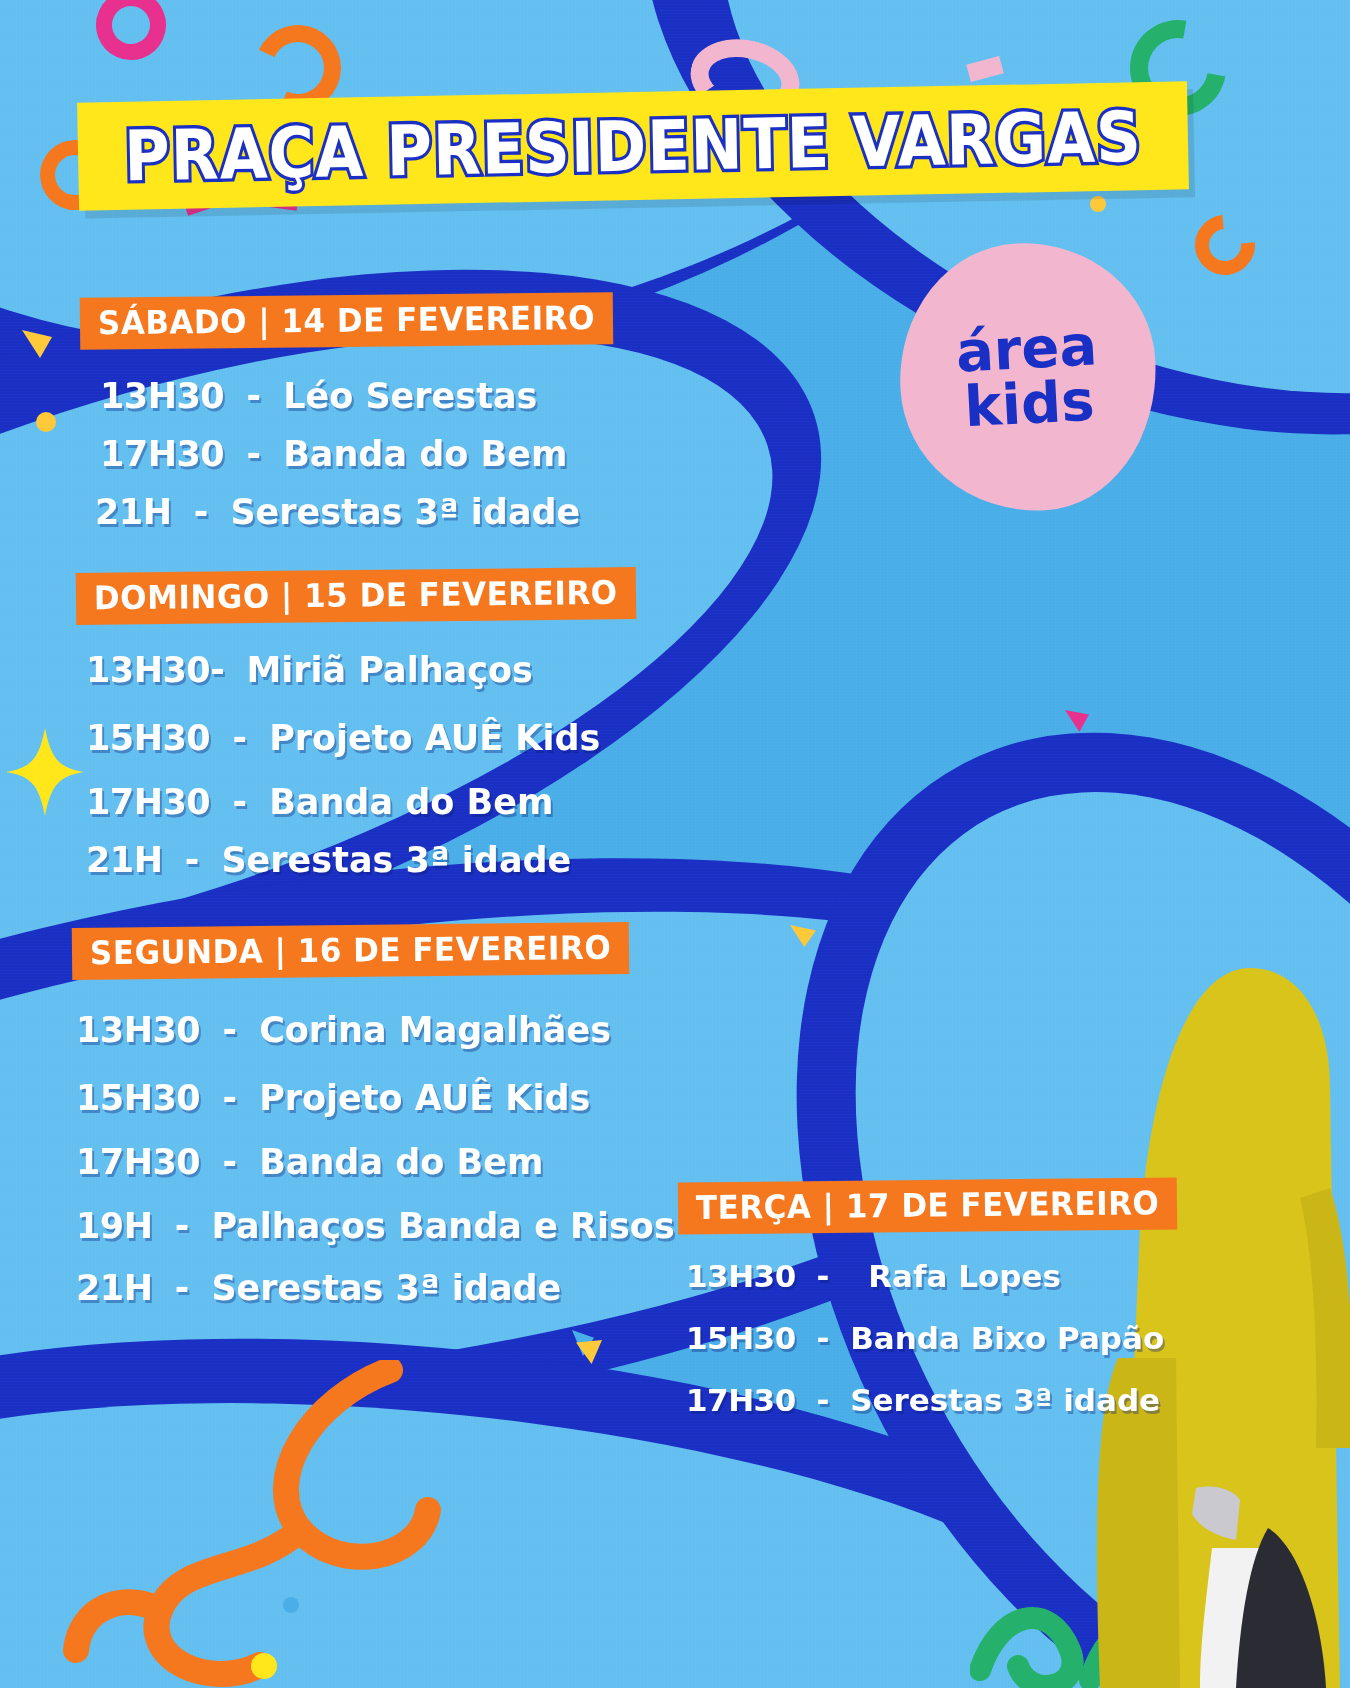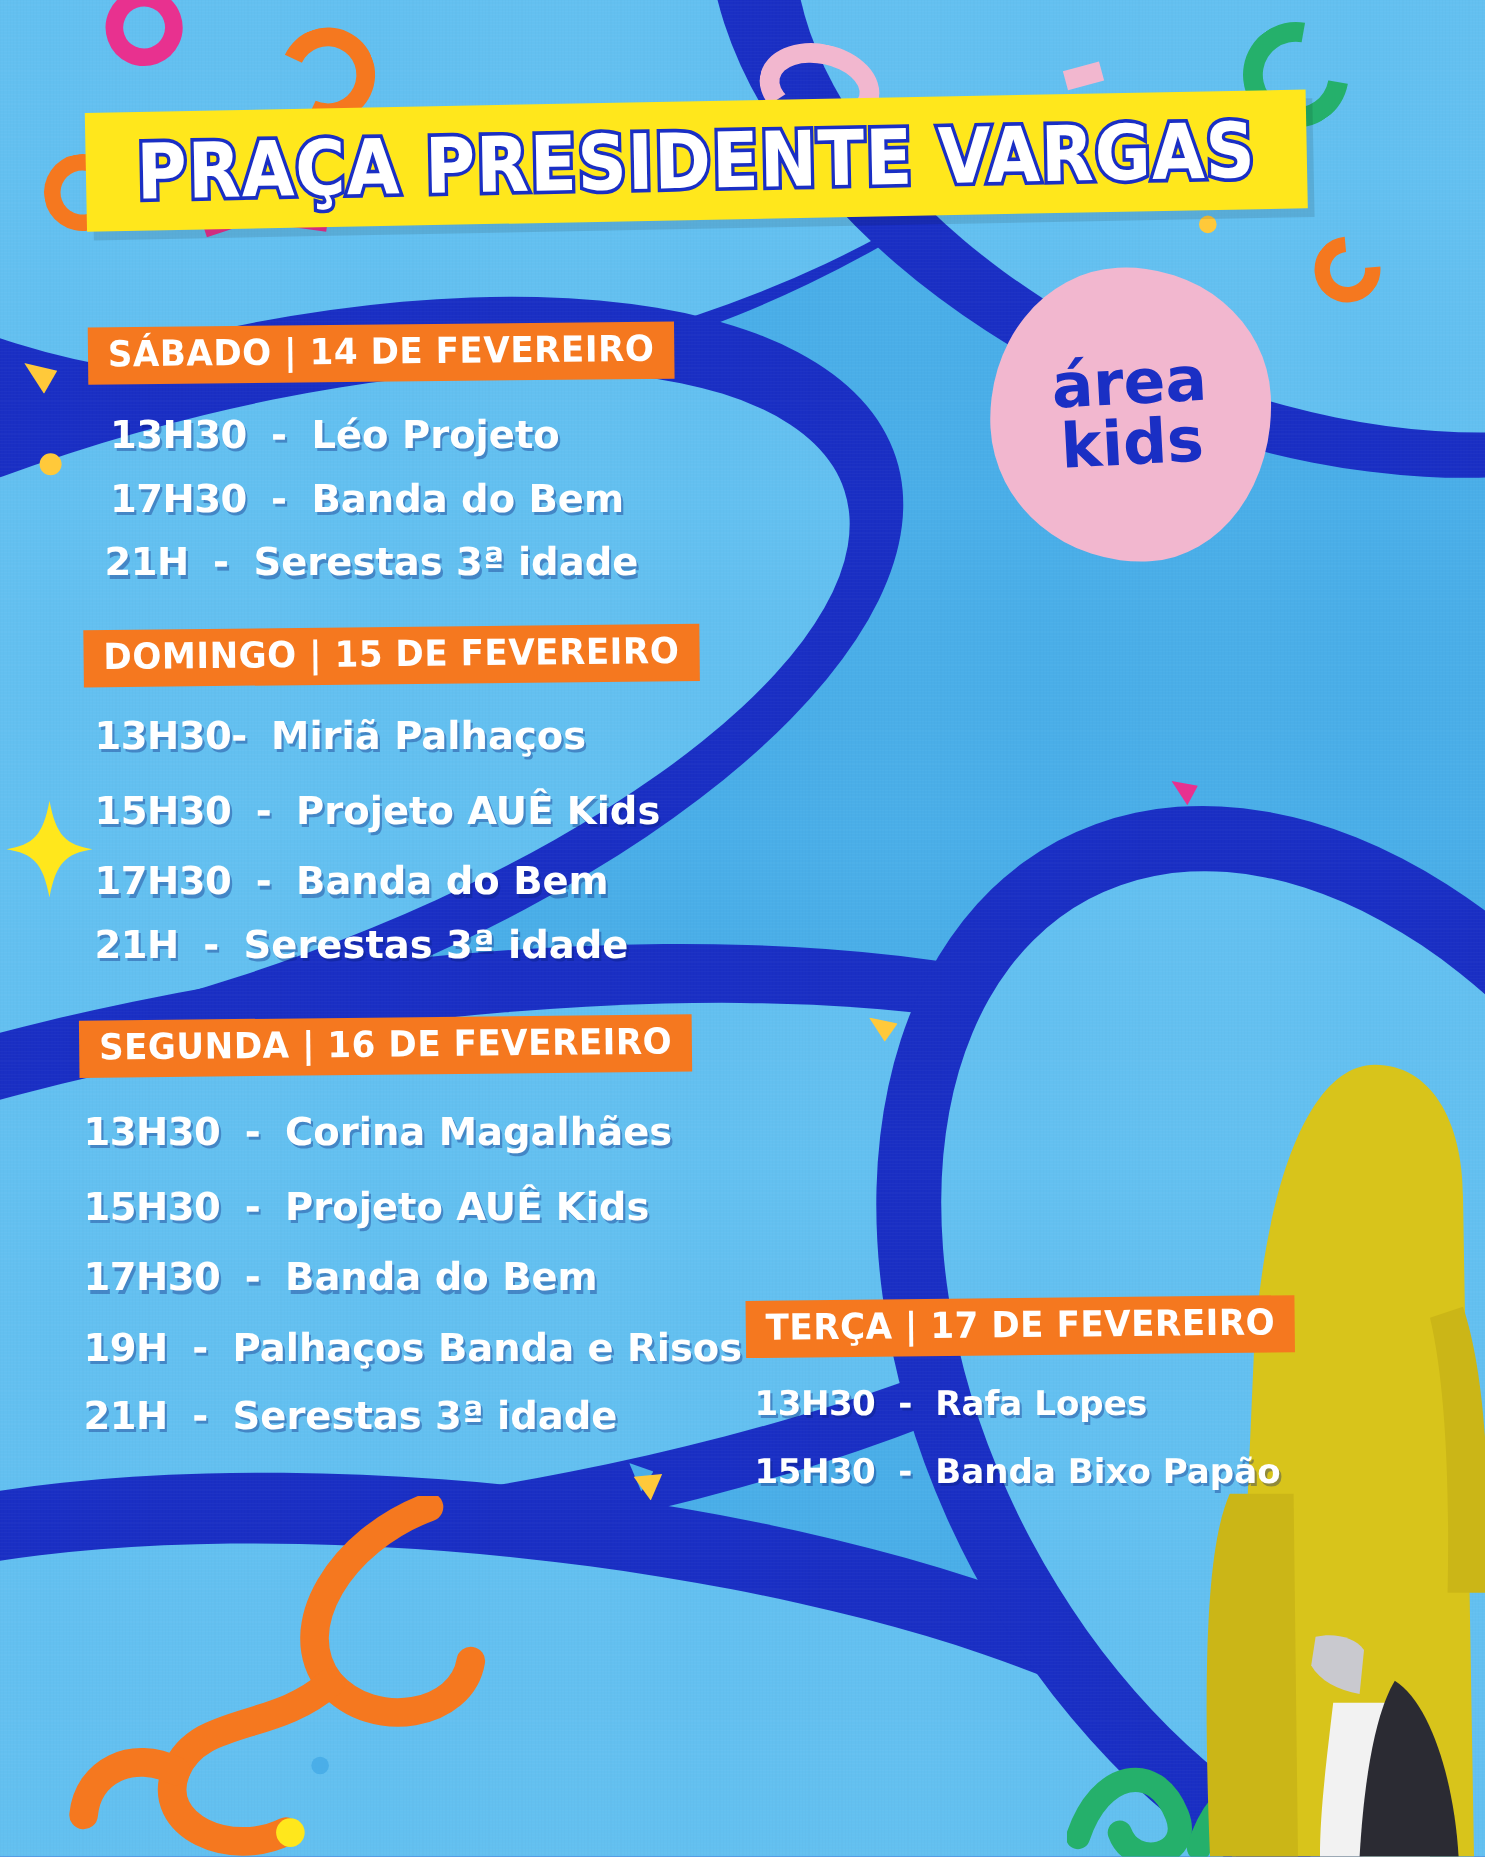--- a/index.html
+++ b/index.html
@@ -198,21 +198,21 @@
     <div>área</div>
     <div>kids</div>
   </div>
 
   <div class="day-chip" style="left:80px; top:295px;">
     <span>SÁBADO | 14 DE FEVEREIRO</span>
   </div>
   <div class="line" style="left:100px; top:376px;">
     <span class="t">13H30</span>
     <span class="n" style="margin-left: 10px;">-</span>
-    <span class="n" style="margin-left: 10px;">Léo Projeto</span>
+    <span class="n" style="margin-left: 10px;">Léo Serestas</span>
   </div>
   <div class="line" style="left:100px; top:434px;">
     <span class="t">17H30</span>
     <span class="n" style="margin-left: 10px;">-</span>
     <span class="n" style="margin-left: 10px;">Banda do Bem</span>
   </div>
   <div class="line" style="left:95px; top:492px;">
     <span class="t">21H</span>
     <span class="n" style="margin-left: 10px;">-</span>
     <span class="n" style="margin-left: 10px;">Serestas 3ª idade</span>
@@ -270,21 +270,26 @@
     <span class="n" style="margin-left: 10px;">-</span>
     <span class="n" style="margin-left: 10px;">Serestas 3ª idade</span>
   </div>
 
   <div class="day-chip" style="left:678px; top:1180px;">
     <span>TERÇA | 17 DE FEVEREIRO</span>
   </div>
   <div class="line small" style="left:686px; top:1258px;">
     <span class="t">13H30</span>
     <span class="n" style="margin-left: 10px;">-</span>
-    <span class="n" style="margin-left: 10px; text-align: right;">Rafa Lopes</span>
+    <span class="n" style="margin-left: 28px; text-align: right;">Rafa Lopes</span>
   </div>
   <div class="line small" style="left:686px; top:1320px;">
     <span class="t">15H30</span>
     <span class="n" style="margin-left: 10px;">-</span>
     <span class="n" style="margin-left: 10px;">Banda Bixo Papão</span>
   </div>
+  <div class="line small" style="left:686px; top:1382px;">
+    <span class="t">17H30</span>
+    <span class="n" style="margin-left: 10px;">-</span>
+    <span class="n" style="margin-left: 10px;">Serestas 3ª idade</span>
+  </div>
 
 </div>
 
 </body></html>

